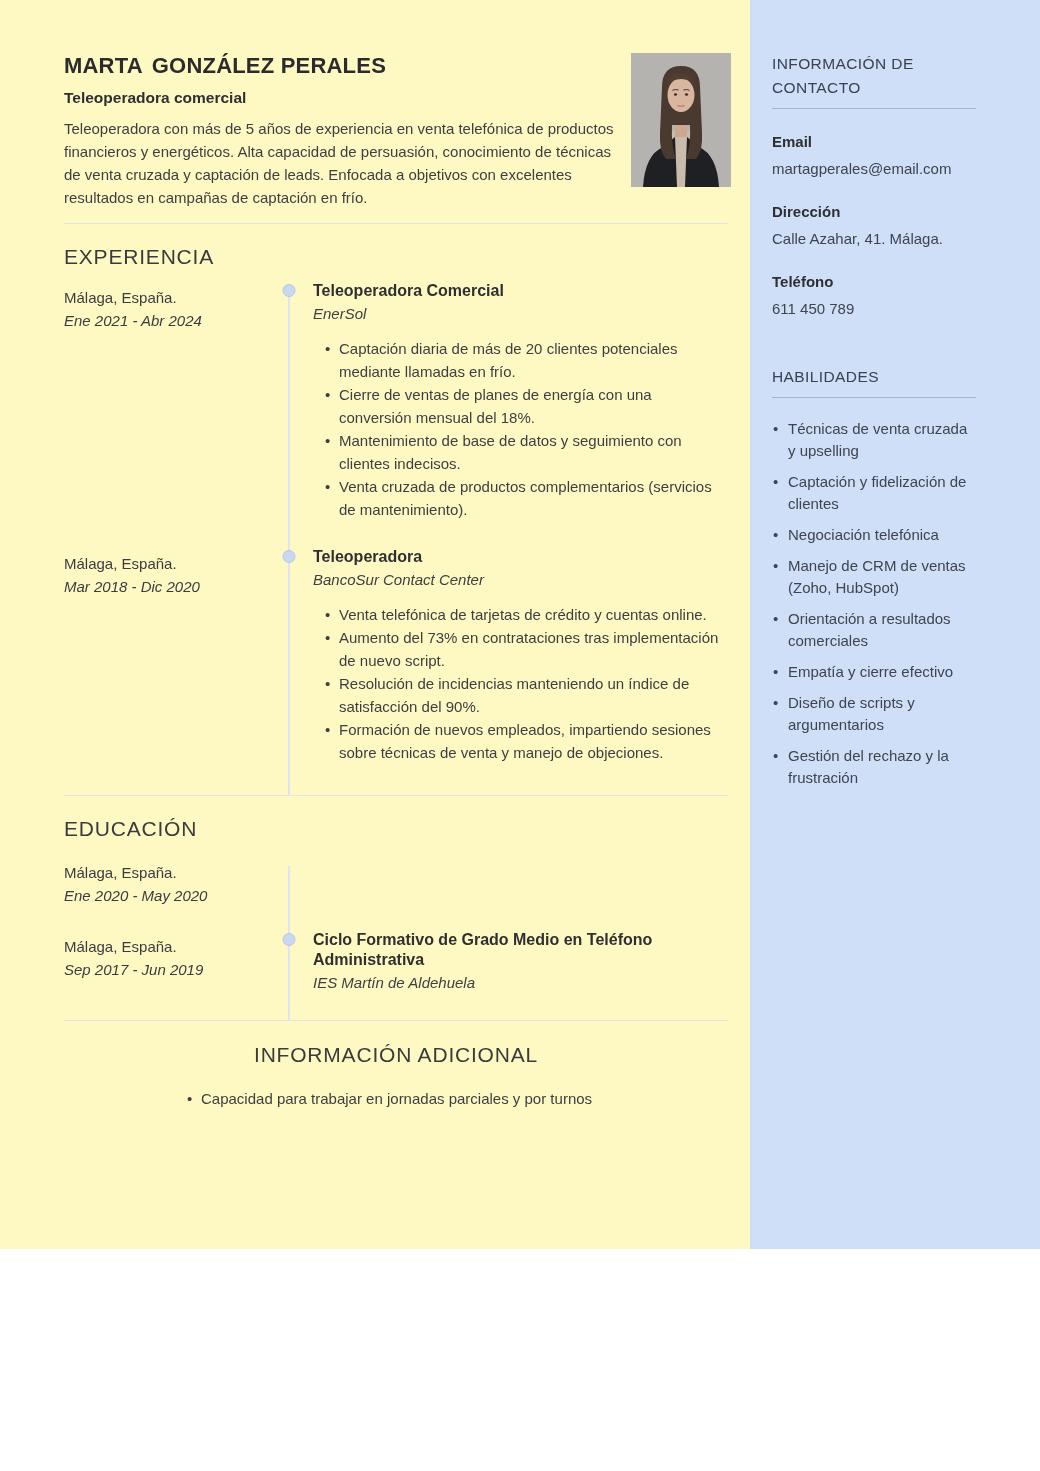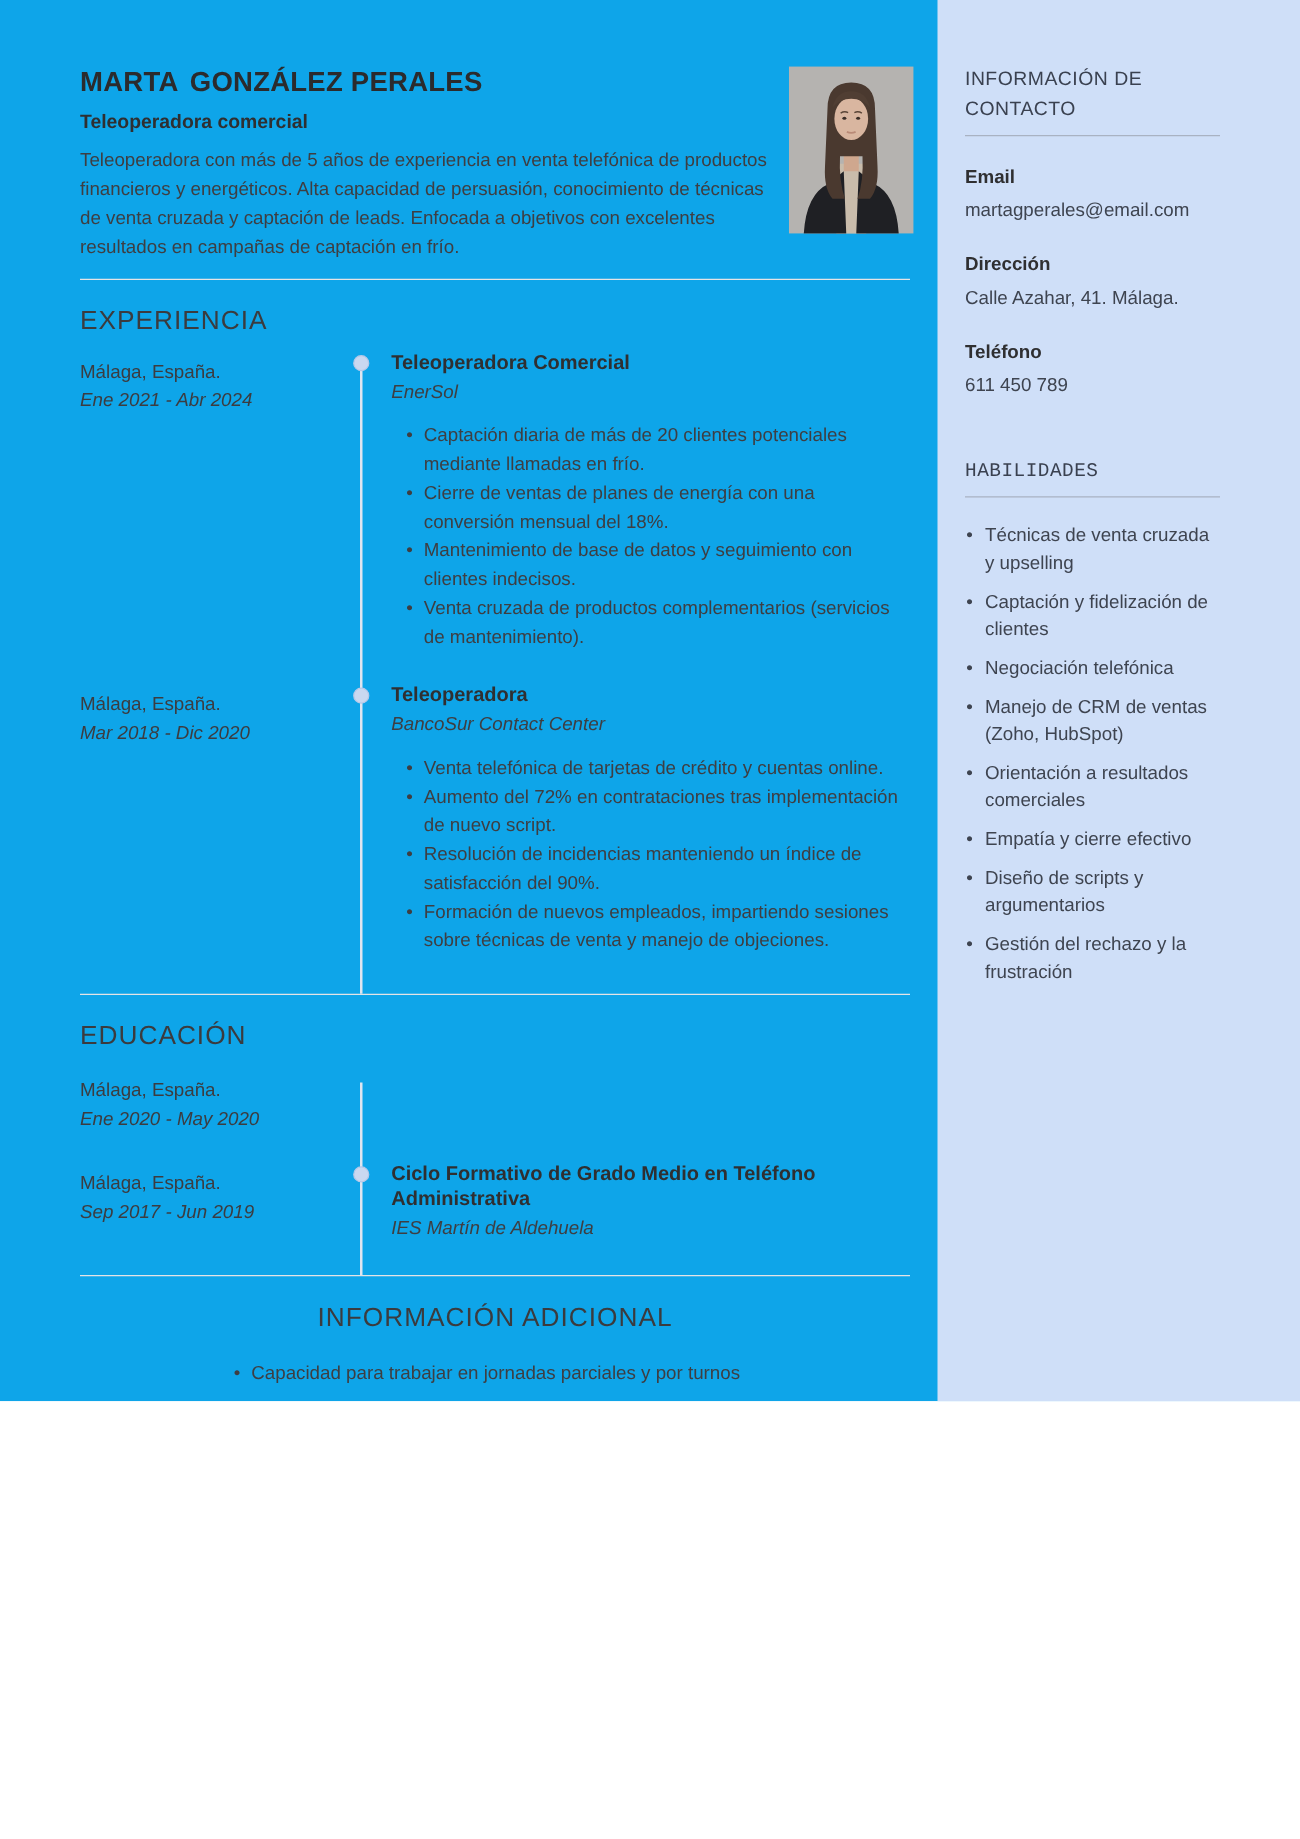--- a/index.html
+++ b/index.html
@@ -1,22 +1,22 @@
 <!DOCTYPE html>
 <html><head>
 <meta charset="utf-8">
 <style>
   * { margin:0; padding:0; box-sizing:border-box; }
   html,body { background:#ffffff; }
   body { font-family:"Liberation Sans", sans-serif; color:#3e3e42; }
 
   .page {
     position:relative;
-    width:1040px; height:1121px;
-    background:#0ea5e9;
+    width:1040px; height:1249px;
+    background:#fef9c3;
     overflow:hidden;
   }
 
   
   .main {
     position:absolute; left:0; top:0;
     width:752px; height:1471px;
     padding:50px 24px 0 64px;
   }
 
@@ -102,21 +102,21 @@
   .sidebar {
     position:absolute; left:750px; top:0;
     width:290px; height:1471px;
     background:#cfdff8;
     padding:52px 64px 40px 22px;
   }
   .sidebar h2 {
     font-size:15.5px; line-height:24px; font-weight:normal;
     letter-spacing:.4px; color:#3a4150; text-transform:uppercase;
   }
-  .sidebar h2.skills-title { margin-top:46px;font-family:Liberation Mono, monospace; }
+  .sidebar h2.skills-title { margin-top:46px; }
   hr.sb-divider { border:none; border-top:1px solid #a9b2c2; height:0; margin-top:8px; }
   .field { margin-top:23px; }
   .field .label { font-size:15px; font-weight:bold; color:#2f2f31; line-height:20px; }
   .field .value { margin-top:7px; font-size:15px; color:#3e4450; line-height:20px; }
 
   ul.skills { list-style:none; margin-top:20px; }
   ul.skills li {
     position:relative; padding-left:16px; margin-bottom:9px;
     font-size:15px; line-height:22px; color:#3e4450;
   }
@@ -181,21 +181,21 @@
           <div class="meta">
             <div class="location">Málaga, España.</div>
             <div class="dates">Mar 2018 - Dic 2020</div>
           </div>
           <div class="entry-content">
             <span class="dot"></span>
             <h3>Teleoperadora</h3>
             <div class="org">BancoSur Contact Center</div>
             <ul class="bullets">
               <li>Venta telefónica de tarjetas de crédito y cuentas online.</li>
-              <li>Aumento del 72% en contrataciones tras implementación de nuevo script.</li>
+              <li>Aumento del 73% en contrataciones tras implementación de nuevo script.</li>
               <li>Resolución de incidencias manteniendo un índice de satisfacción del 90%.</li>
               <li>Formación de nuevos empleados, impartiendo sesiones sobre técnicas de venta y manejo de objeciones.</li>
             </ul>
           </div>
         </article>
 
       </div>
     </section>
 
     <hr class="divider hr2">

